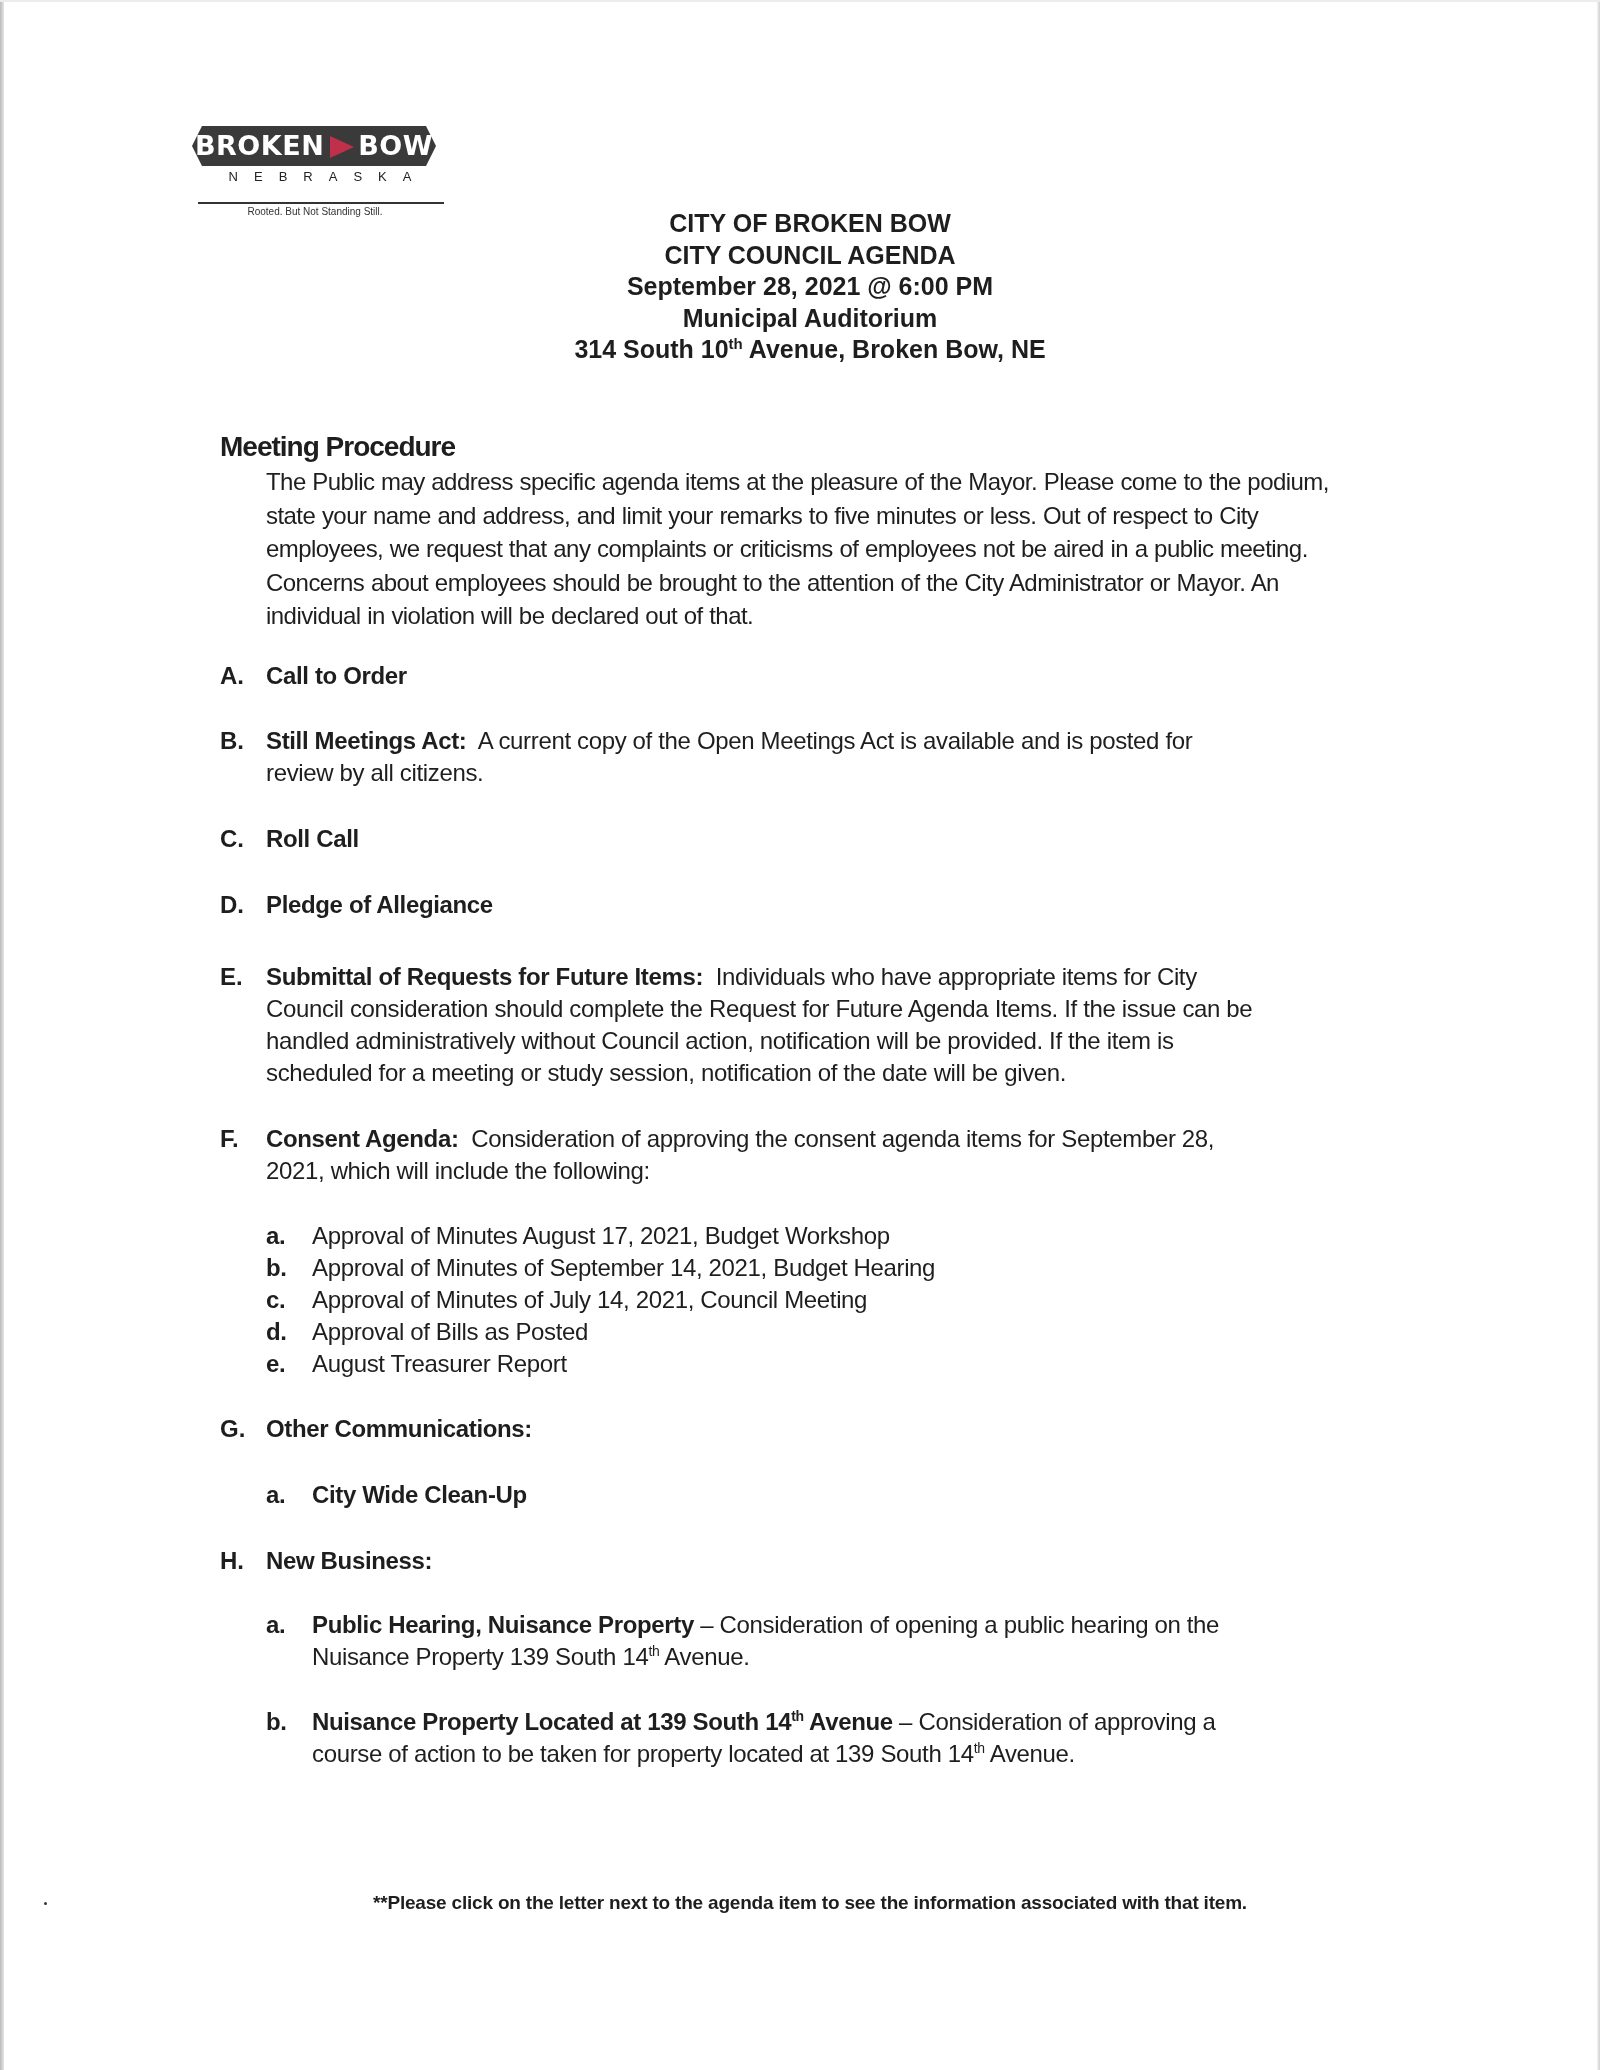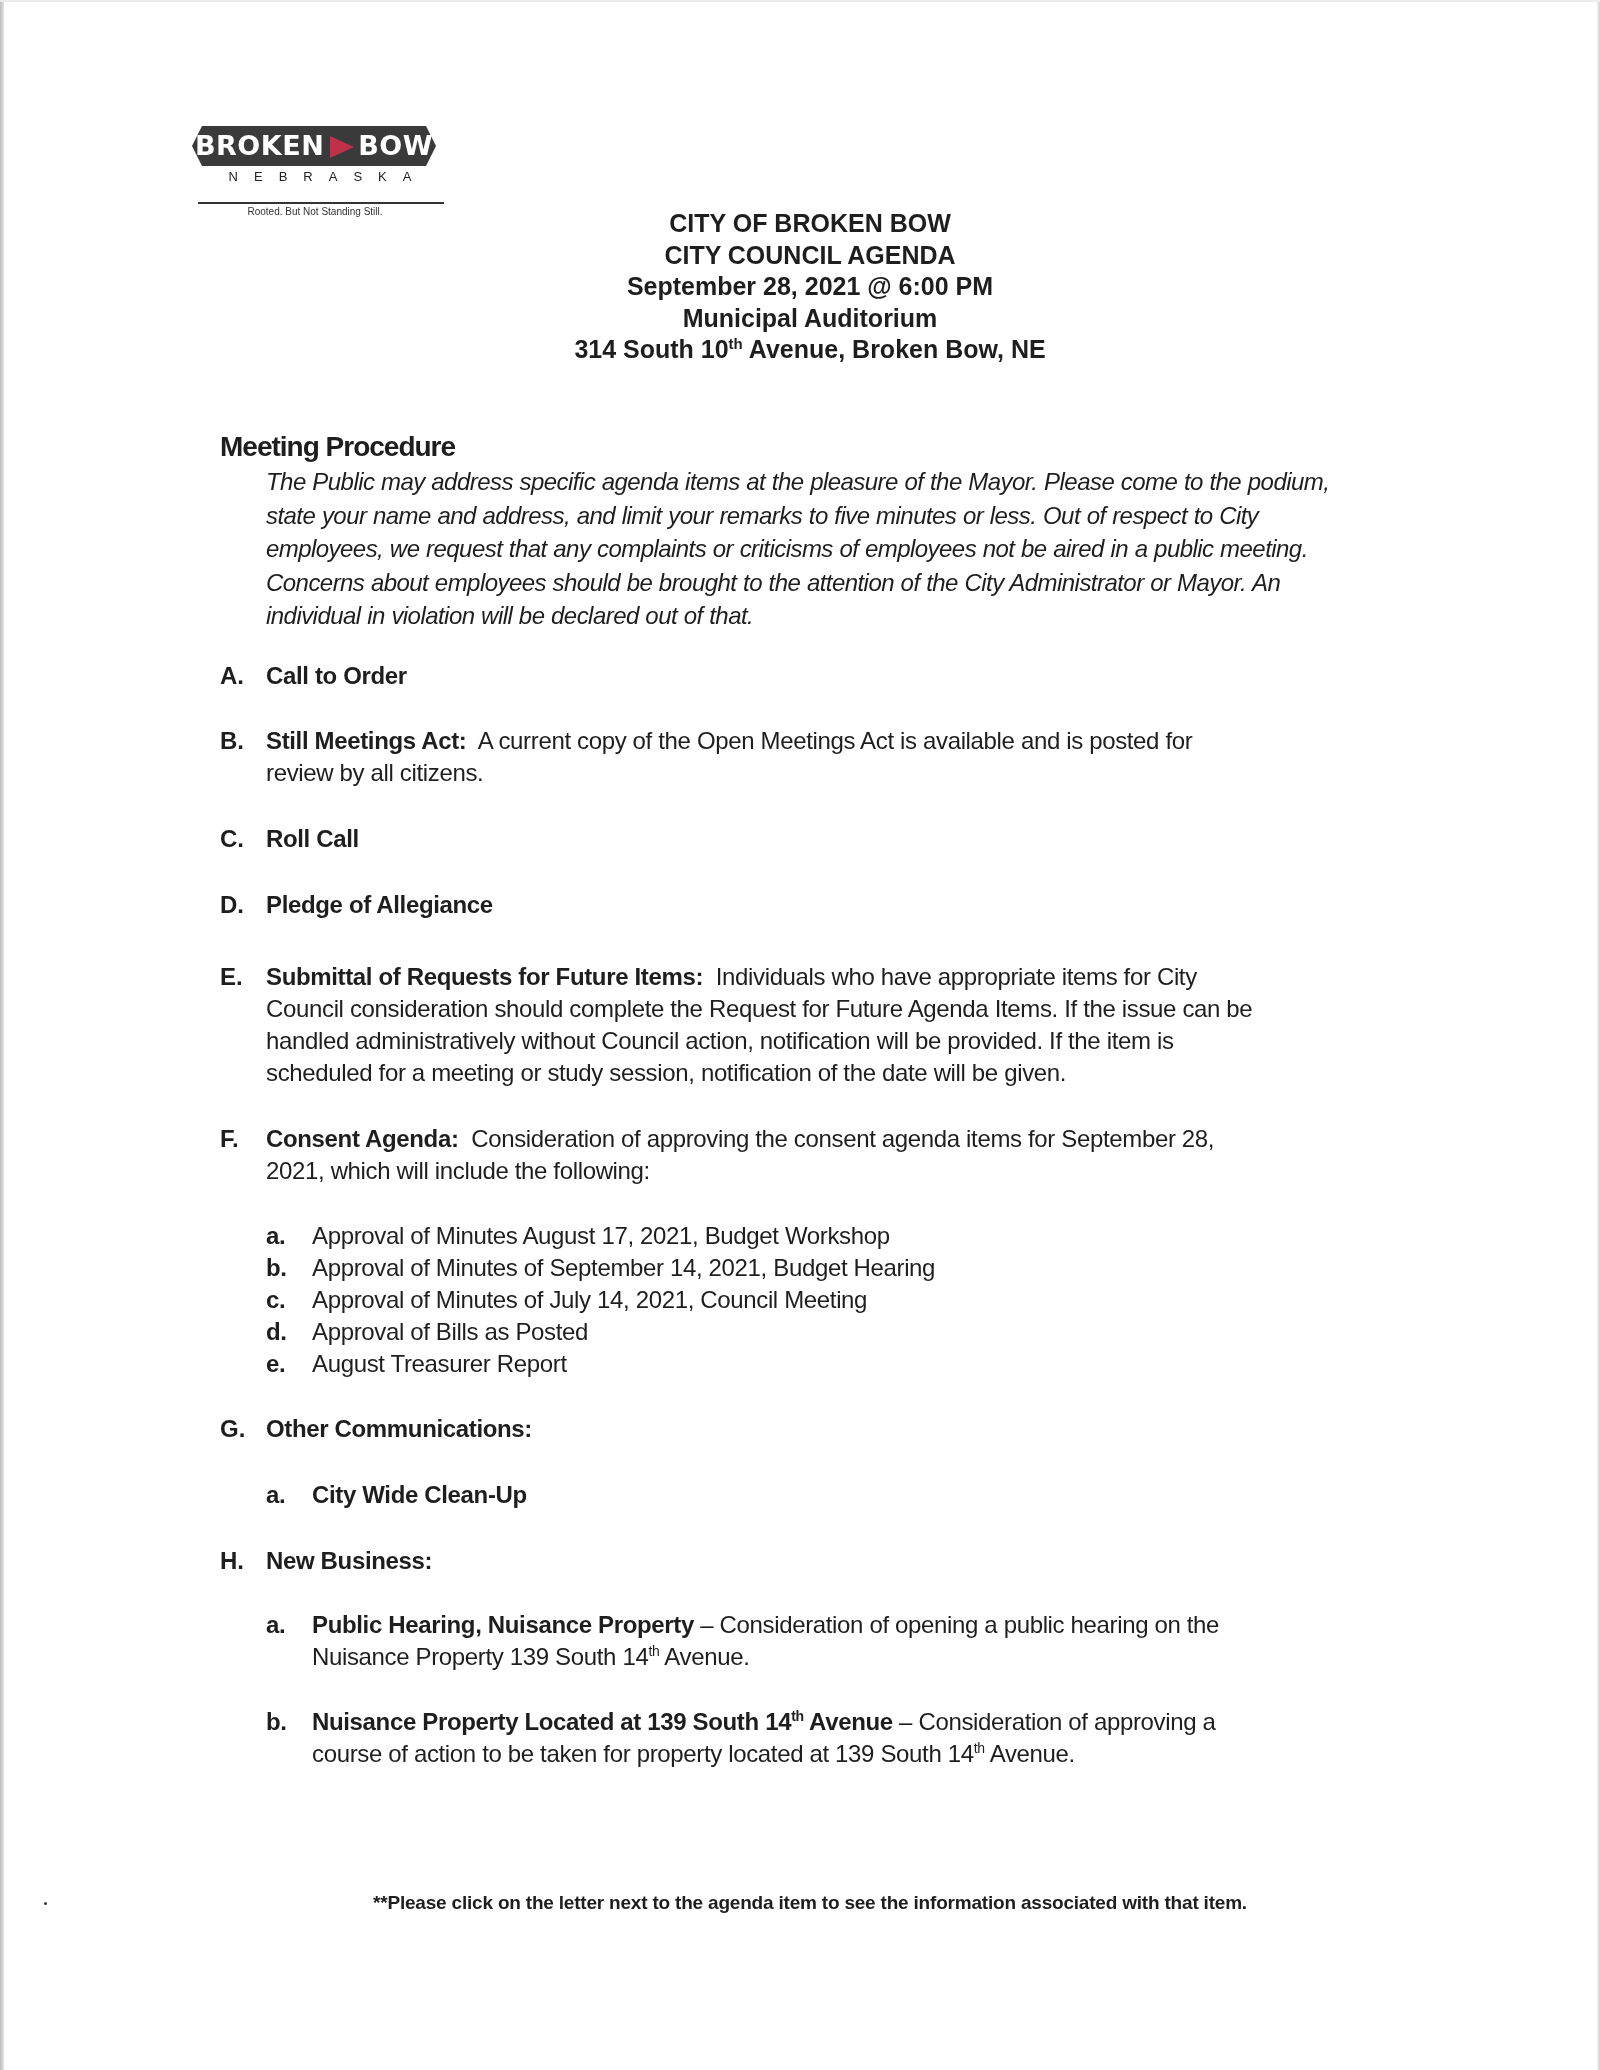--- a/index.html
+++ b/index.html
@@ -31,21 +31,21 @@
   .logo-tag { text-align: center; font-size: 10px; color: #333; margin-top: 2px; font-family: Liberation Sans, sans-serif; }
 
   
   .title-block { position: absolute; top: 208px; left: 0; width: 1620px; text-align: center;
     font-weight: bold; font-size: 25px; line-height: 31.5px; color: #1e1e1e; }
   .title-block sup { font-size: 15px; vertical-align: 9px; line-height: 0; }
 
   
   .content { position: absolute; left: 220px; top: 432px; width: 1250px; font-size: 24px; color: #1e1e1e; }
   .proc-heading { font-weight: bold; font-size: 28px; letter-spacing: -1px; line-height: 30px; }
-  .proc-text { font-style: italic; margin-left: 46px; line-height: 33.6px; margin-top: 3px; letter-spacing: -0.55px; word-spacing: 0.5px; }
+  .proc-text { margin-left: 46px; line-height: 33.6px; margin-top: 3px; letter-spacing: -0.55px; word-spacing: 0.5px; }
 
   .item { position: relative; padding-left: 46px; line-height: 32px; letter-spacing: -0.35px; }
   .item .letter { position: absolute; left: 0; top: 0; font-weight: bold; letter-spacing: 0; }
   .item .head { font-weight: bold; }
   .sub { position: relative; padding-left: 92px; line-height: 32px; letter-spacing: -0.35px; }
   .sub .letter { position: absolute; left: 46px; top: 0; font-weight: bold; }
   .sub .head { font-weight: bold; }
   sup.th { font-size: 14px; vertical-align: 9px; line-height: 0; }
 
   .footer-note { position: absolute; top: 1892px; left: 0; width: 1620px; text-align: center;

